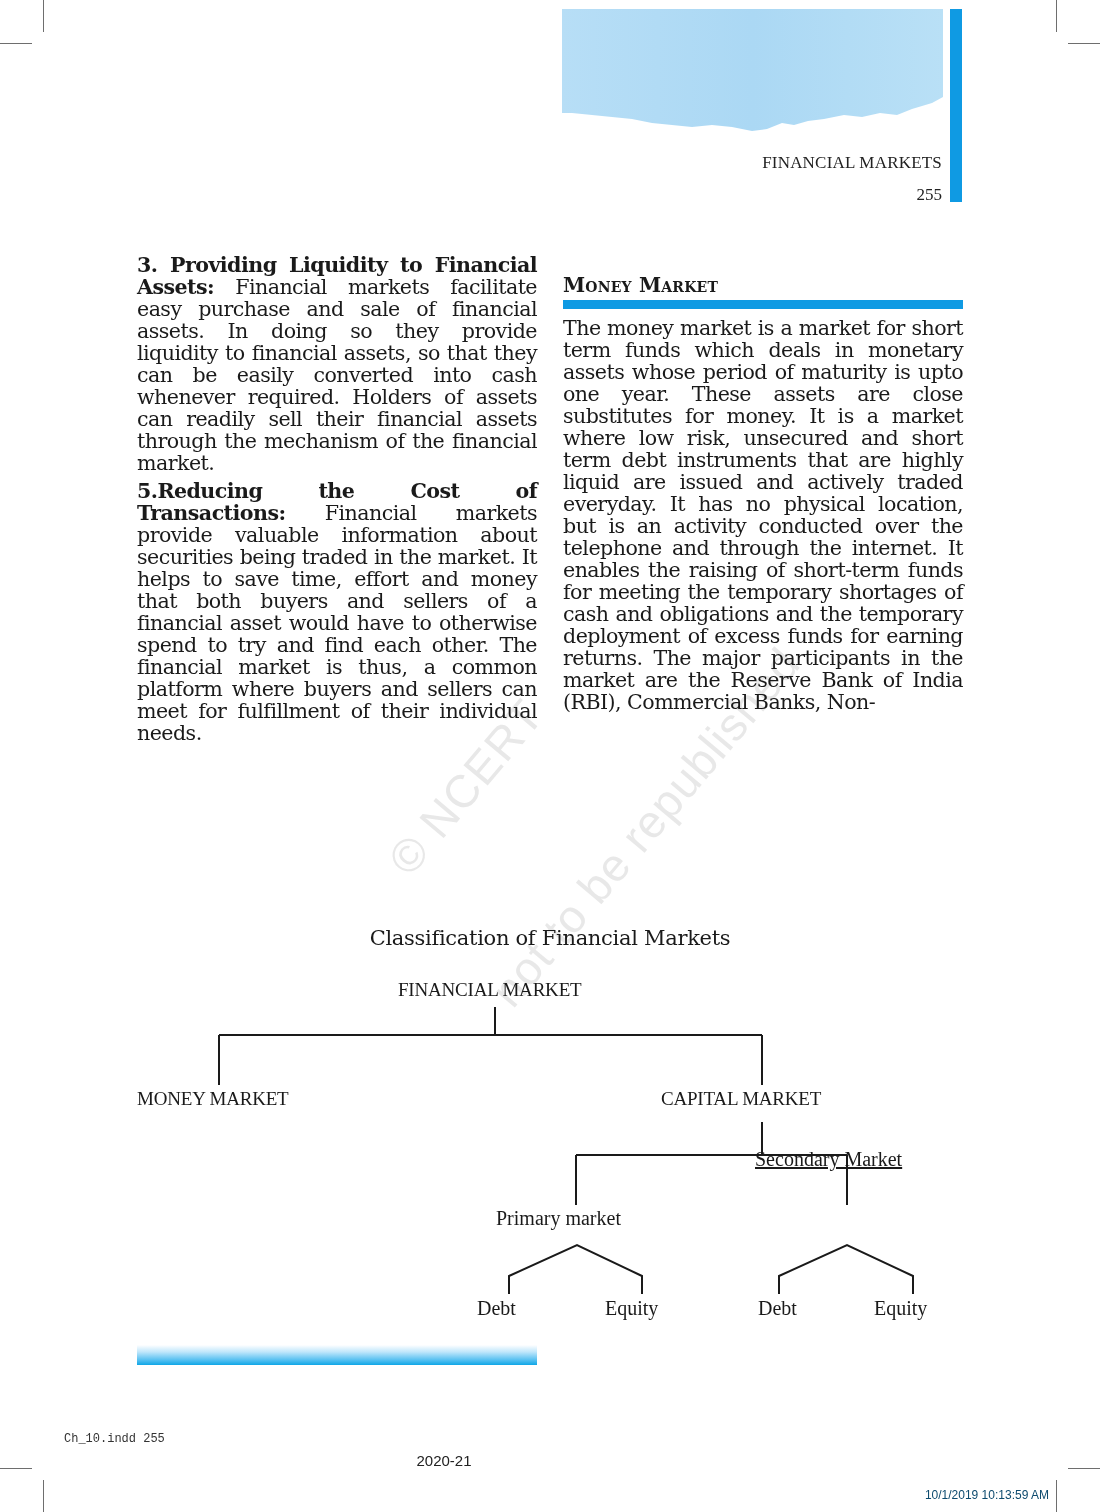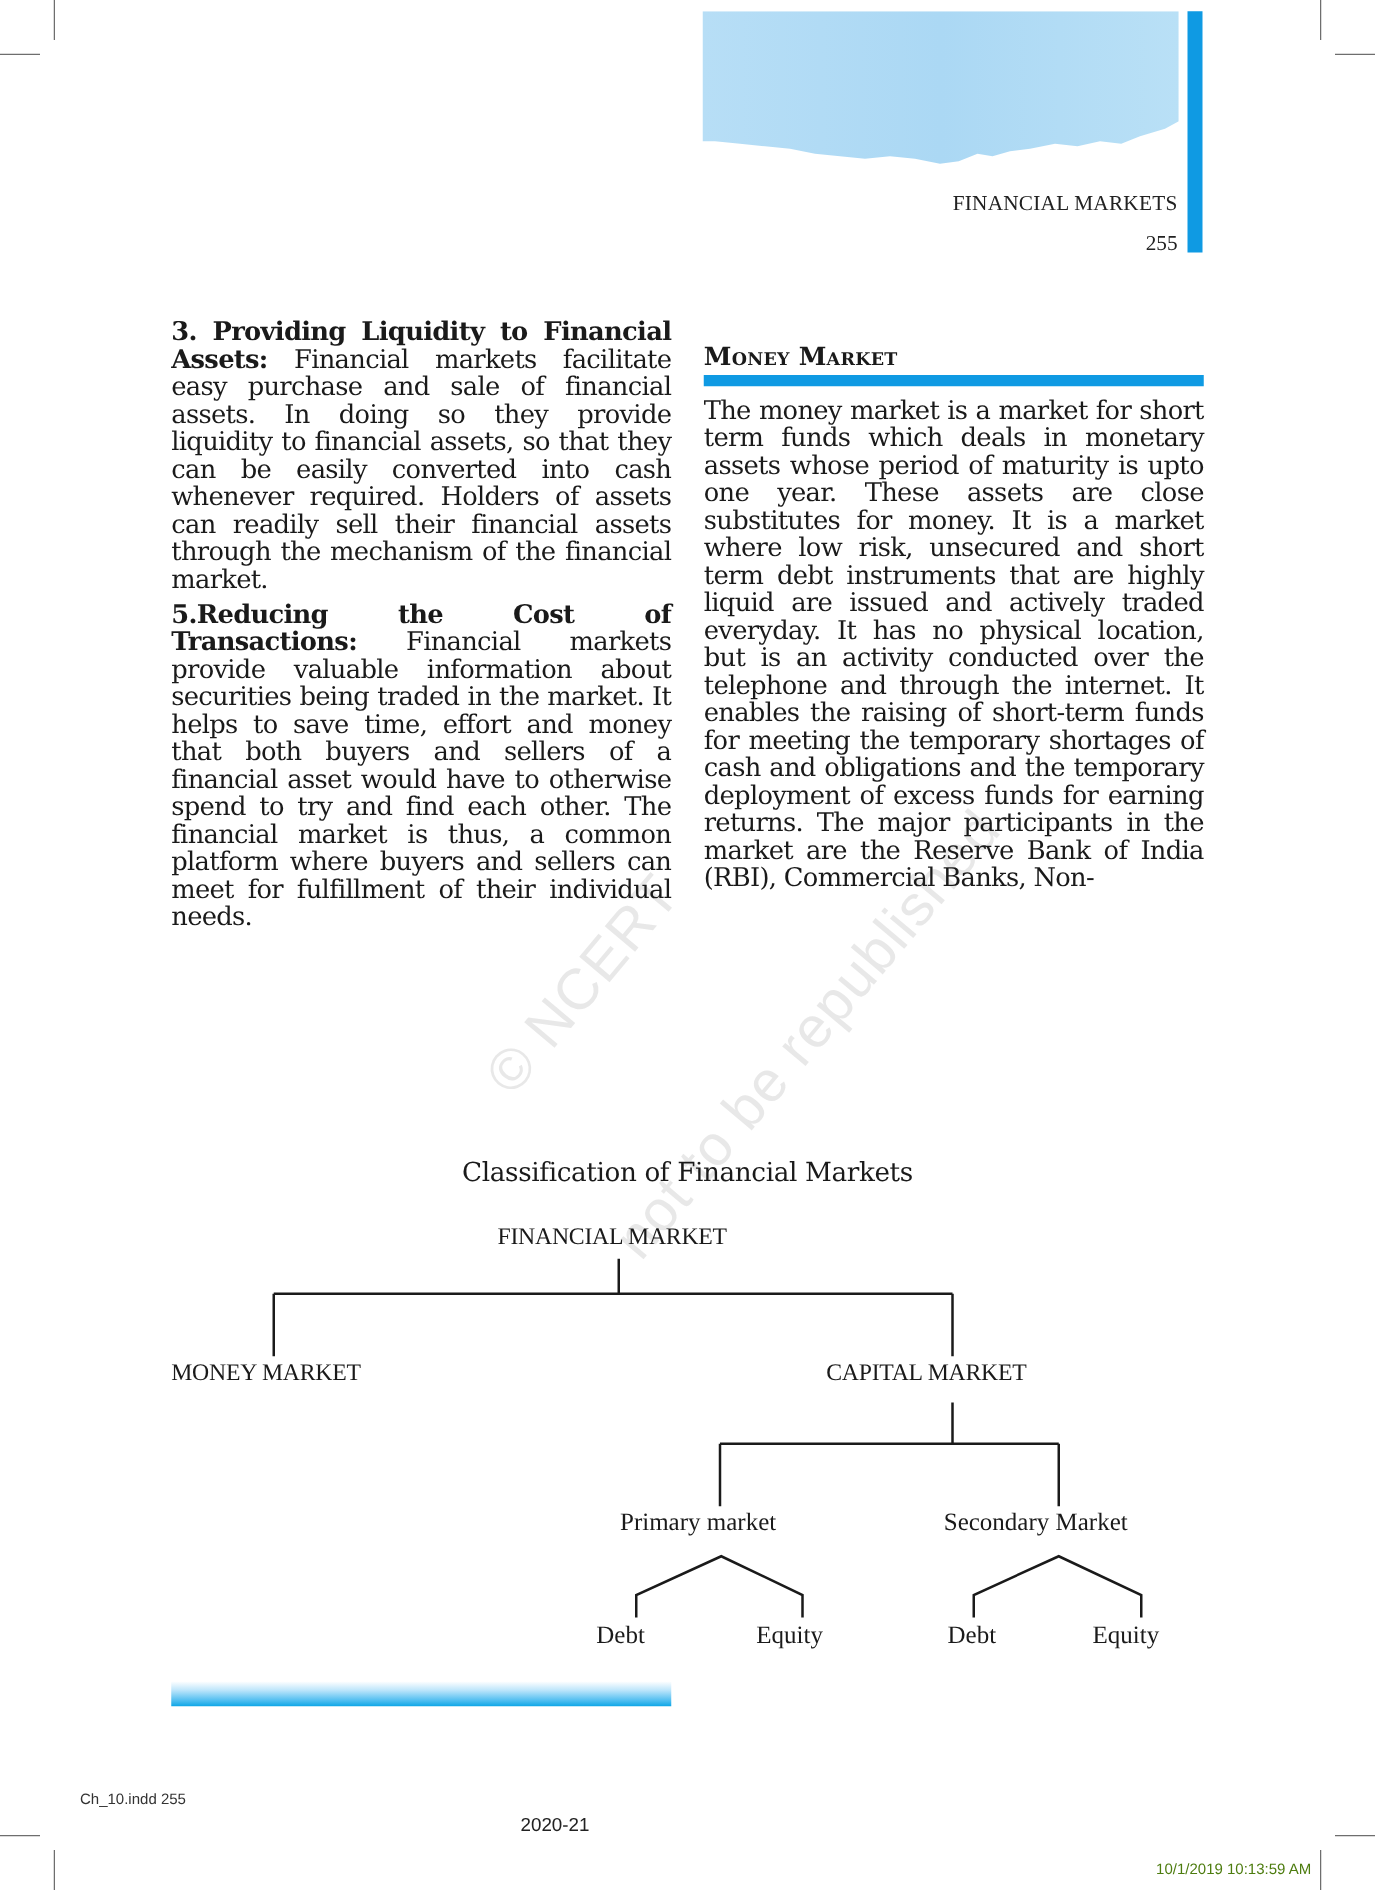--- a/index.html
+++ b/index.html
@@ -44,22 +44,22 @@
                    font-family: "DejaVu Serif", serif; font-weight: normal; font-size: 21px; letter-spacing: -0.3px; }
   .diagram-svg { position: absolute; left: 0; top: 0; }
   .node { position: absolute; font-family: "Liberation Serif", serif; font-size: 20px; white-space: nowrap; color: #1a1a1a; }
   .node-caps { font-size: 19px; letter-spacing: -0.2px; }
 
   .bottom-bar { position: absolute; left: 137px; top: 1345px; width: 400px; height: 20px;
                 background: linear-gradient(to bottom, #ffffff 0%, #bfe6fb 35%, #56c0f1 75%, #0ea6e6 100%); }
 
   .footer-year { position: absolute; left: 0; width: 888px; text-align: center; top: 1452px;
                  font-family: "Liberation Sans", sans-serif; font-size: 15px; color: #222; }
-  .slug-left { position: absolute; left: 64px; top: 1432px; font-family: Liberation Sans, sans-serif; font-size: 12px; color: #333; }
-  .slug-right { position: absolute; right: 51px; top: 1488px; font-family: "Liberation Sans", sans-serif; font-size: 12px; color: #4d7c0f; }
+  .slug-left { position: absolute; left: 64px; top: 1432px; font-family: Liberation Mono, monospace; font-size: 12px; color: #333; }
+  .slug-right { position: absolute; right: 51px; top: 1488px; font-family: "Liberation Sans", sans-serif; font-size: 12px; color: #0c4a6e; }
 </style>
 </head>
 <body>
 
 <div class="crop" style="left:43px;top:0;width:1px;height:32px;"></div>
 <div class="crop" style="left:0;top:43px;width:32px;height:1px;"></div>
 <div class="crop" style="left:1056px;top:0;width:1px;height:32px;"></div>
 <div class="crop" style="left:1068px;top:43px;width:32px;height:1px;"></div>
 <div class="crop" style="left:0;top:1468px;width:32px;height:1px;"></div>
 <div class="crop" style="left:1068px;top:1468px;width:32px;height:1px;"></div>
@@ -119,21 +119,21 @@
     <polyline points="509,1294 509,1276 577,1245 642,1276 642,1294"></polyline>
 
     <polyline points="779,1294 779,1276 847,1245 913,1276 913,1294"></polyline>
   </g>
 </svg>
 
 <div class="node node-caps" style="left:398px;top:979px;">FINANCIAL MARKET</div>
 <div class="node node-caps" style="left:137px;top:1088px;">MONEY MARKET</div>
 <div class="node node-caps" style="left:661px;top:1088px;">CAPITAL MARKET</div>
 <div class="node" style="left:496px;top:1207px;">Primary market</div>
-<div class="node" style="left:755px;top:1207px;">Secondary Market</div>
+<div class="node" style="left:755px;top:1148px;text-decoration:underline;">Secondary Market</div>
 <div class="node" style="left:477px;top:1297px;">Debt</div>
 <div class="node" style="left:605px;top:1297px;">Equity</div>
 <div class="node" style="left:758px;top:1297px;">Debt</div>
 <div class="node" style="left:874px;top:1297px;">Equity</div>
 
 <div class="bottom-bar"></div>
 
 <div class="footer-year">2020-21</div>
 <div class="slug-left">Ch_10.indd   255</div>
 <div class="slug-right">10/1/2019   10:13:59 AM</div>

